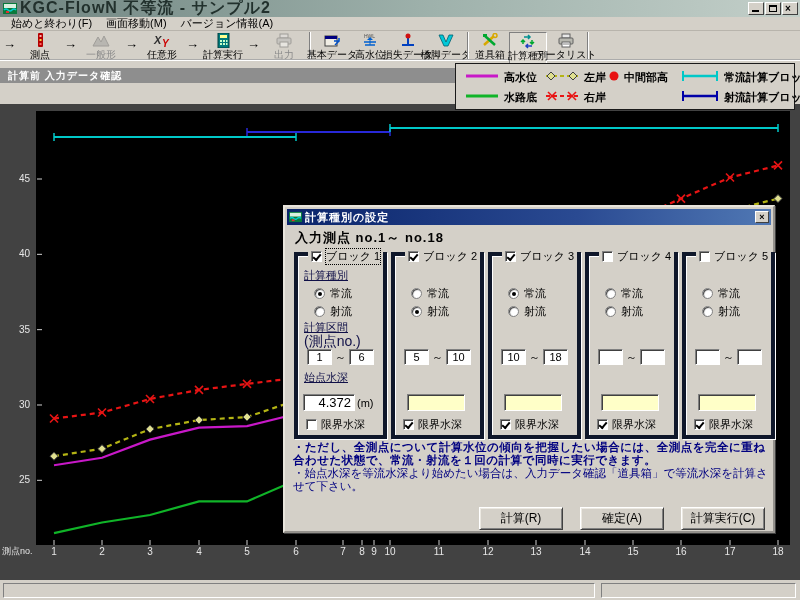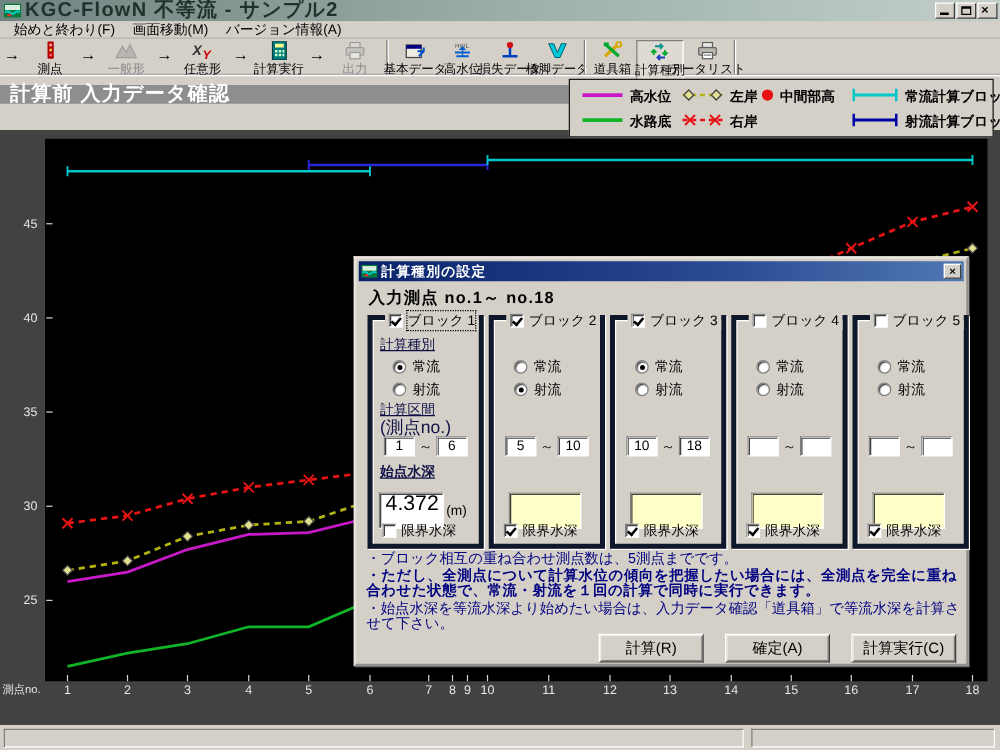--- a/index.html
+++ b/index.html
@@ -28,21 +28,21 @@
   .tb-btn { display:flex; flex-direction:column; align-items:center; width:46px; padding-top:1px; }
   .tb-btn.narrow { width:38px; }
   .tb-btn .tb-icon { height:15px; }
   .tb-btn .tb-label { font-size:10px; color:#000; white-space:nowrap; margin-top:0px; }
   .tb-btn.disabled .tb-label { color:#8a8a8a; }
   .tb-btn.disabled .tb-icon { opacity:.45; filter:grayscale(1); }
   .tb-btn.pressed { border:1px solid; border-color:#808080 #fff #fff #808080; background:#dedad2; }
   .tb-sep { width:2px; height:27px; border-left:1px solid #808080; border-right:1px solid #fff; margin:0 2px; }
 
   .header-strip { position:absolute; left:0; top:68px; width:457px; height:15px; background:#8e8e8e;
-    color:#fff; font-weight:bold; font-size:16px; line-height:15px; padding-left:8px; letter-spacing:1px; z-index:1; }
+    color:#fff; font-weight:bold; font-size:10px; line-height:15px; padding-left:8px; letter-spacing:1px; z-index:1; }
 
   
   .legend { position:absolute; left:455px; top:63px; width:340px; height:47px; background:#d4d0c8;
     border:1px solid #1a1a1a; z-index:2; }
   .legend-item { position:absolute; display:flex; align-items:center; }
   .legend-item .lg-label { font-size:11px; font-weight:bold; color:#000; margin-left:4px; white-space:nowrap; }
 
   
   .chart-wrap { position:absolute; left:0; top:104px; width:800px; height:476px; z-index:0; }
 
@@ -73,22 +73,22 @@
     box-shadow:inset 1px 1px 1px #404040; position:relative; flex:none; }
   .radio.on::after { content:""; position:absolute; left:3px; top:3px; width:4px; height:4px; border-radius:50%; background:#000; }
   .sec-label { position:absolute; left:6px; font-size:11px; color:#101048; text-decoration:underline; white-space:nowrap; }
   .sec-sub { position:absolute; left:6px; font-size:14px; color:#101048; white-space:nowrap; }
   .radio-row { position:absolute; left:16px; display:flex; align-items:center; gap:5px; font-size:11px; color:#000; }
   .range-row { position:absolute; left:9px; display:flex; align-items:center; font-size:11px; }
   .mini-input { width:25px; height:16px; background:#fff; border:1px solid; border-color:#808080 #fff #fff #808080;
     box-shadow:inset 1px 1px 0 #404040; font-size:11px; text-align:center; line-height:14px; color:#000; }
   .tilde { margin:0 3px; }
   .depth-row { position:absolute; display:flex; align-items:center; font-size:11px; }
-  .depth-input { height:29px; border:1px solid; border-color:#808080 #fff #fff #808080;
-    box-shadow:inset 1px 1px 0 #404040; font-size:17px; text-align:right; line-height:15px; padding-right:3px; color:#000; }
+  .depth-input { height:17px; border:1px solid; border-color:#808080 #fff #fff #808080;
+    box-shadow:inset 1px 1px 0 #404040; font-size:13px; text-align:right; line-height:15px; padding-right:3px; color:#000; }
   .chk-row { position:absolute; left:8px; display:flex; align-items:center; gap:4px; font-size:11px; color:#000; }
   .dlg-notes { position:absolute; left:8px; top:234px; width:478px; color:#000080; font-size:11.5px; line-height:12.5px; }
   .dlg-notes p { margin-bottom:1px; }
   .dlg-notes p.bold { font-weight:bold; letter-spacing:.5px; }
   .dlg-buttons { position:absolute; right:8px; top:300px; display:flex; gap:17px; }
   .dlg-btn { width:84px; height:23px; background:#d4d0c8; border:1px solid; border-color:#fff #404040 #404040 #fff;
     box-shadow:inset 1px 1px 0 #ece9e2, inset -1px -1px 0 #808080; font-size:12px; color:#000; text-align:center; line-height:21px; }
 </style>
 </head>
 <body>
@@ -459,21 +459,21 @@
           <span class="radio"></span>
           <span>射流</span>
         </div>
         <div class="sec-label" style="top: 64px;">計算区間</div>
         <div class="sec-sub" style="top: 77px;">(測点no.)</div>
         <div class="range-row" style="top: 93px;">
           <span class="mini-input">1</span>
           <span class="tilde">～</span>
           <span class="mini-input">6</span>
         </div>
-        <div class="sec-label" style="top: 114px; font-weight: bold;">始点水深</div>
+        <div class="sec-label" style="top: 114px;">始点水深</div>
         <div class="depth-row" style="top: 138px; left: 5px;">
           <span class="depth-input" style="width: 52px; background: rgb(255, 255, 255);">4.372</span>
           <span style="margin-left: 2px;"> (m)</span>
         </div>
         <div class="chk-row" style="top: 161px;">
           <span class="checkbox"></span>
           <span>限界水深</span>
         </div>
       </div>
       <div class="grp" style="left: 103px;">
@@ -575,21 +575,20 @@
         <div class="depth-row" style="top: 138px; left: 12px;">
           <span class="depth-input" style="width: 58px; background: rgb(255, 255, 200);"></span>
         </div>
         <div class="chk-row" style="top: 161px;">
           <span class="checkbox on"></span>
           <span>限界水深</span>
         </div>
       </div>
     </div>
   <div class="dlg-notes" id="dlgNotes">
-      <p>・ブロック相互の重ね合わせ測点数は、5測点までです。</p>
       <p class="bold">・ただし、全測点について計算水位の傾向を把握したい場合には、全測点を完全に重ね合わせた状態で、常流・射流を１回の計算で同時に実行できます。</p>
       <p>・始点水深を等流水深より始めたい場合は、入力データ確認「道具箱」で等流水深を計算させて下さい。</p>
     </div>
   <div class="dlg-buttons" id="dlgButtons">
       <div class="dlg-btn">計算(R)</div>
       <div class="dlg-btn">確定(A)</div>
       <div class="dlg-btn">計算実行(C)</div>
     </div>
 </div>
 

